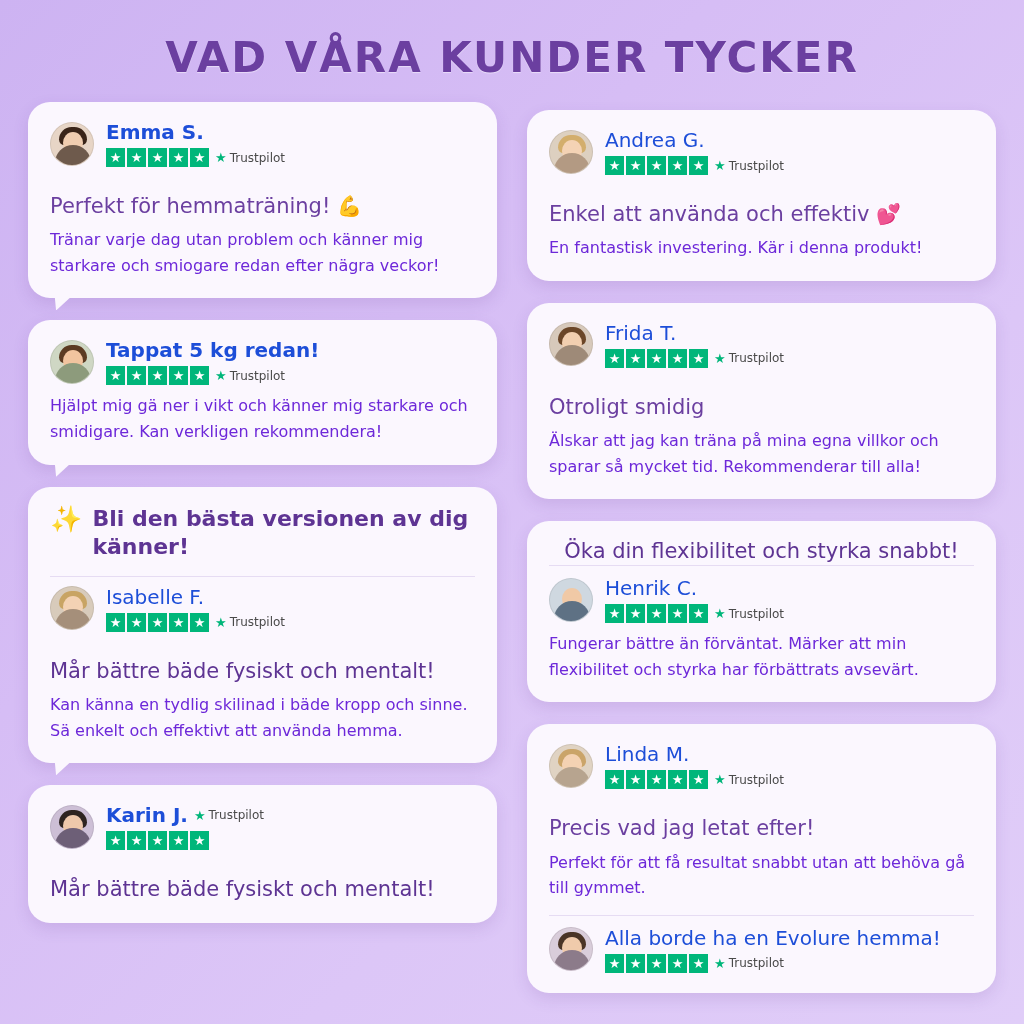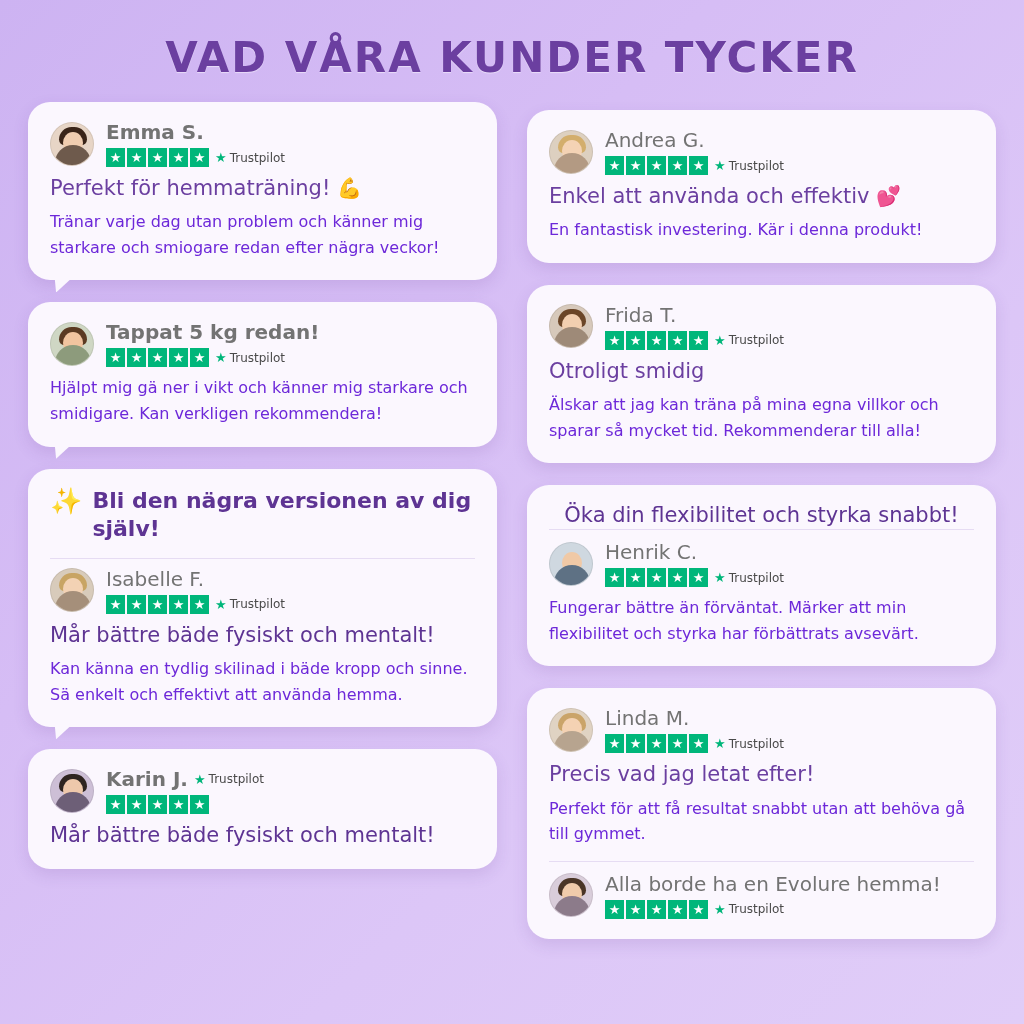--- a/index.html
+++ b/index.html
@@ -75,41 +75,41 @@
   }
   .av-body {
     position: absolute;
     width: 36px; height: 20px;
     border-radius: 18px 18px 0 0;
     left: 4px; bottom: 0;
   }
   .name-block { display: flex; flex-direction: column; gap: 4px; }
   .rev-name {
     font-size: 20px;
-    color: #737373;
+    color: #1d4ed8;
     font-weight: normal;
   }
   .rev-name.bold { font-weight: bold; }
   .tp-row { display: flex; align-items: center; gap: 6px; }
   .stars { display: flex; gap: 2px; }
   .star-box {
     width: 19px; height: 19px;
     background: #00b67a;
     display: flex; align-items: center; justify-content: center;
     color: #ffffff;
     font-size: 13px;
     line-height: 1;
   }
   .tp-label { display: flex; align-items: center; gap: 3px; font-size: 12px; color: #4a4a4a; }
   .tp-star { color: #00b67a; font-size: 13px; }
 
   .headline {
     font-size: 21px;
     color: #6b3fa0;
-    margin-top: 8px;
+    margin-top: 26px;
     line-height: 1.25;
   }
   .headline.bold { font-weight: normal; color: #5e3493; }
   .body-text {
     font-size: 16px;
     color: #6d28d9;
     line-height: 1.6;
     margin-top: 8px;
   }
   .promo-title {
@@ -200,21 +200,21 @@
               </span>
             </div>
           </div>
         </div>
         <div class="body-text">Hjälpt mig gä ner i vikt och känner mig starkare och smidigare. Kan verkligen rekommendera!</div>
       </div>
 
       <div class="card tail">
         <div class="promo-left">
           <span class="sparkle">✨</span>
-          <span class="ptxt">Bli den nägra versionen av dig själv!</span>
+          <span class="ptxt">Bli den bästa versionen av dig känner!</span>
         </div>
         <div class="card-head">
           <div class="avatar" style="background:#d8cbbb">
             <div class="av-hair" style="background:#c8a464"></div>
             <div class="av-head" style="background:#f3d2b4"></div>
             <div class="av-body" style="background:#a58f7a"></div>
           </div>
           <div class="name-block">
             <div class="rev-name">Isabelle F.</div>
             <div class="tp-row">

